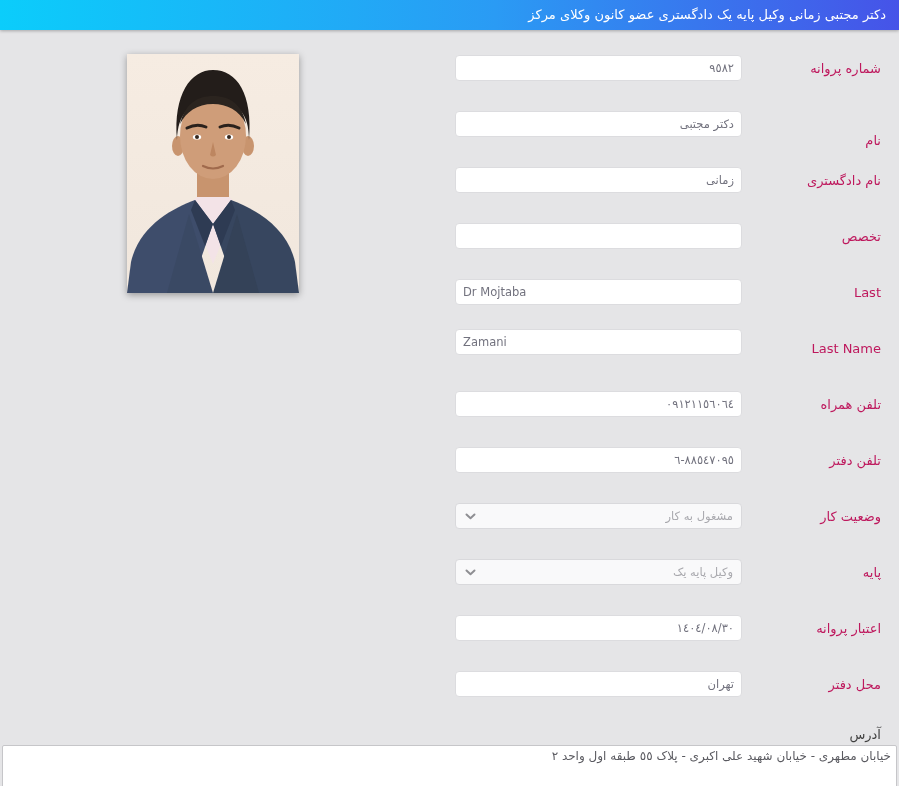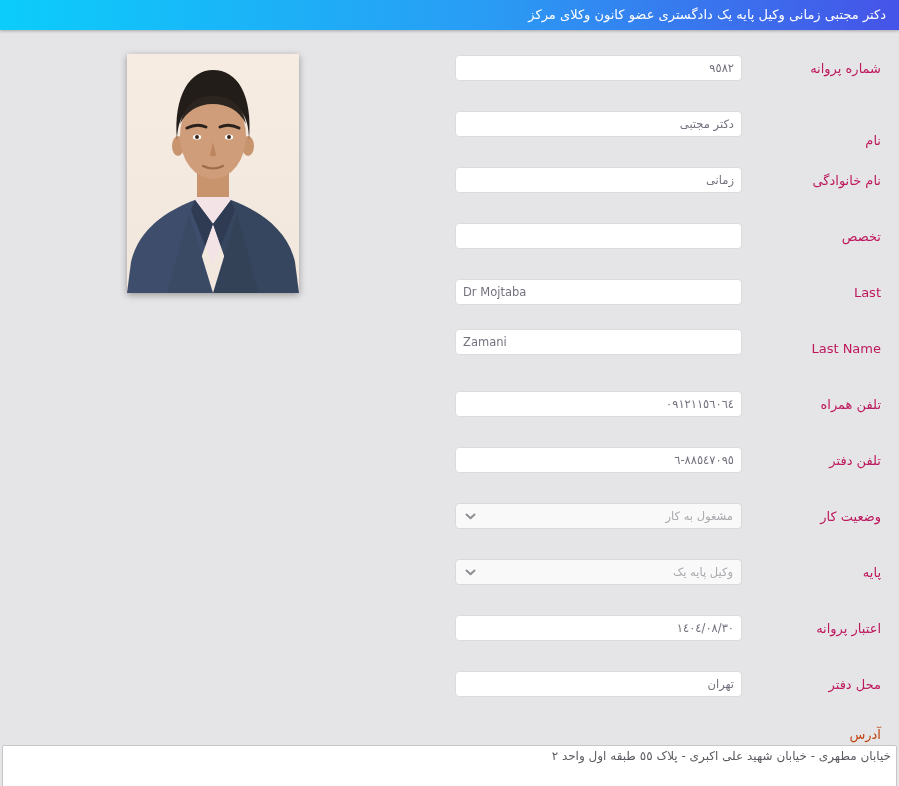--- a/index.html
+++ b/index.html
@@ -50,21 +50,21 @@
     direction:rtl;padding:0 8px;outline:none;
     -webkit-appearance:none;-moz-appearance:none;appearance:none;
   }
   .chevron{
     position:absolute;left:10px;top:10px;width:11px;height:7px;
     pointer-events:none;line-height:0;
   }
   
   .address-label{
     position:absolute;right:18px;top:727px;
-    font-size:13px;color:#c2410c;direction:rtl;
+    font-size:13px;color:#404040;direction:rtl;
   }
   .address-textarea{
     position:absolute;left:2px;top:745px;width:895px;height:62px;box-sizing:border-box;
     background:#ffffff;border:1px solid #c6c6c9;border-radius:2px;
     font-family:"DejaVu Sans",sans-serif;font-size:12px;color:#5a5a60;
     direction:rtl;text-align:right;padding:3px 5px;resize:none;outline:none;
   }
 </style>
 </head>
 <body>
@@ -113,21 +113,21 @@
     <path d="M86,88 L83,101 Q86,104 89,101 Z" fill="#bd8660"></path>
     <path d="M76,112 Q86,117 96,112" stroke="#a06a4c" stroke-width="2.2" fill="none" stroke-linecap="round"></path>
   </svg>
 </div>
 
 <div id="form-rows">
     <label class="field-label" style="top: 61px;">شماره پروانه</label>
     <input type="text" class="field-input" dir="rtl" style="top: 55px;" value="٩٥٨٢">
     <label class="field-label" style="top: 117px; margin-top: 16px;">نام</label>
     <input type="text" class="field-input" dir="rtl" style="top: 111px;" value="دکتر مجتبی">
-    <label class="field-label" style="top: 173px;">نام خانوادگی</label>
+    <label class="field-label" style="top: 173px;">نام دادگستری</label>
     <input type="text" class="field-input" dir="rtl" style="top: 167px;" value="زمانی">
     <label class="field-label" style="top: 229px;">تخصص</label>
     <input type="text" class="field-input" dir="rtl" style="top: 223px;">
     <label class="field-label" style="top: 285px;">Last</label>
     <input type="text" class="field-input" dir="ltr" style="top: 279px;" value="Dr Mojtaba">
     <label class="field-label" style="top: 341px;">Last Name</label>
     <input type="text" class="field-input" dir="ltr" style="top: 317px; margin-top: 12px;" value="Zamani">
     <label class="field-label" style="top: 397px;">تلفن همراه</label>
     <input type="text" class="field-input" dir="rtl" style="top: 391px;" value="٠٩١٢١١٥٦٠٦٤">
     <label class="field-label" style="top: 453px;">تلفن دفتر</label>

